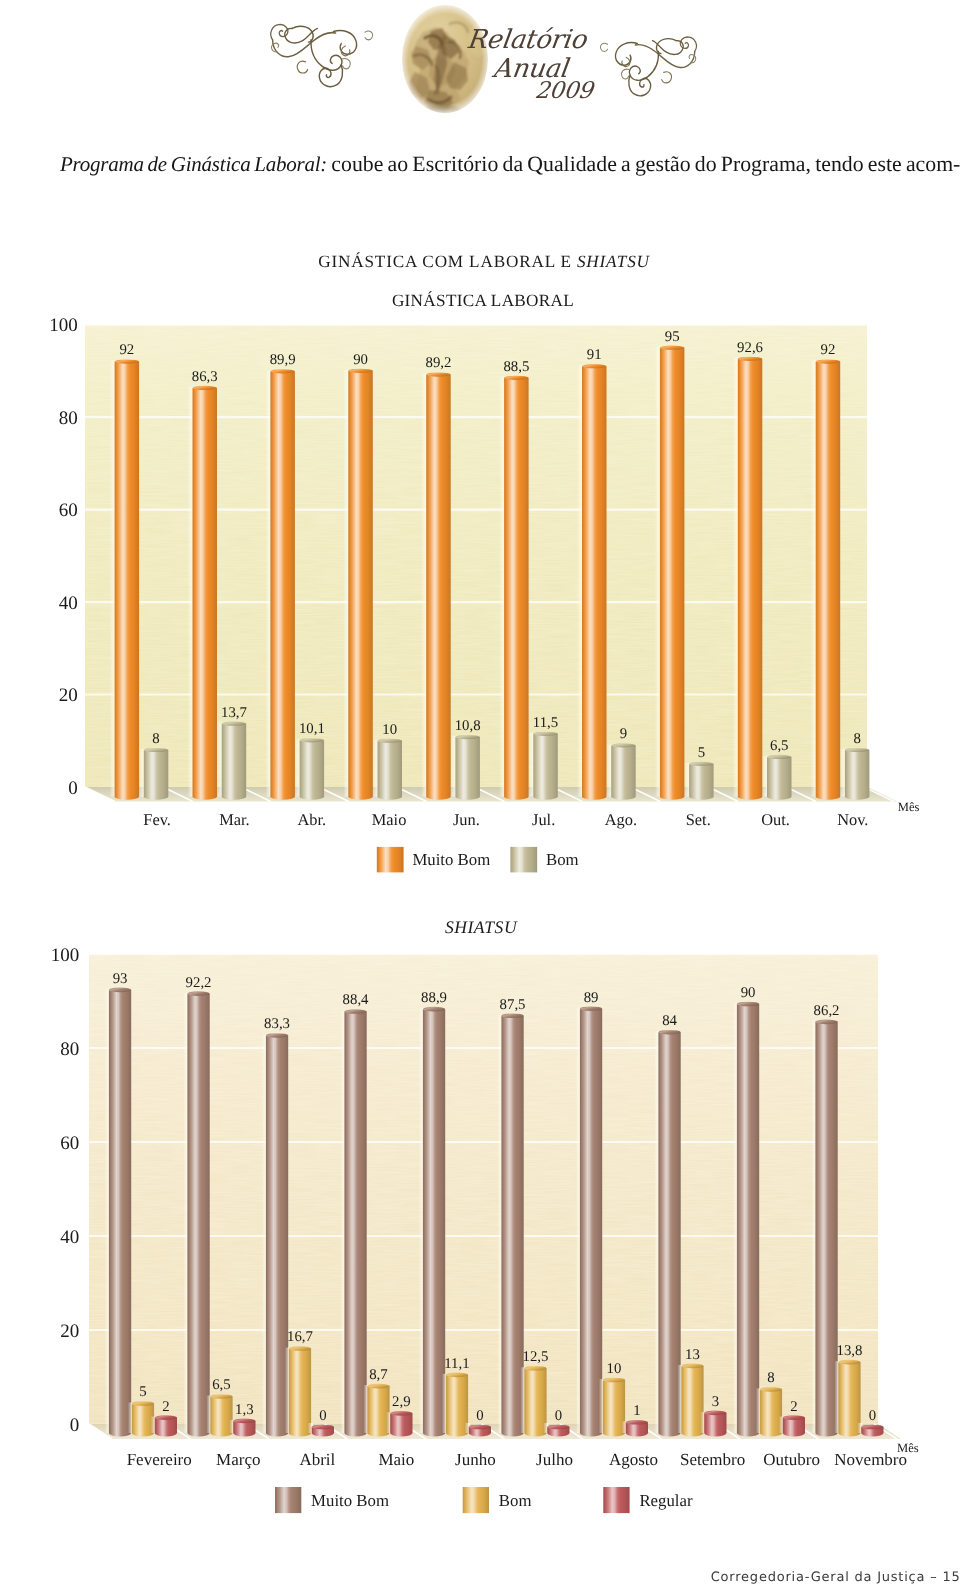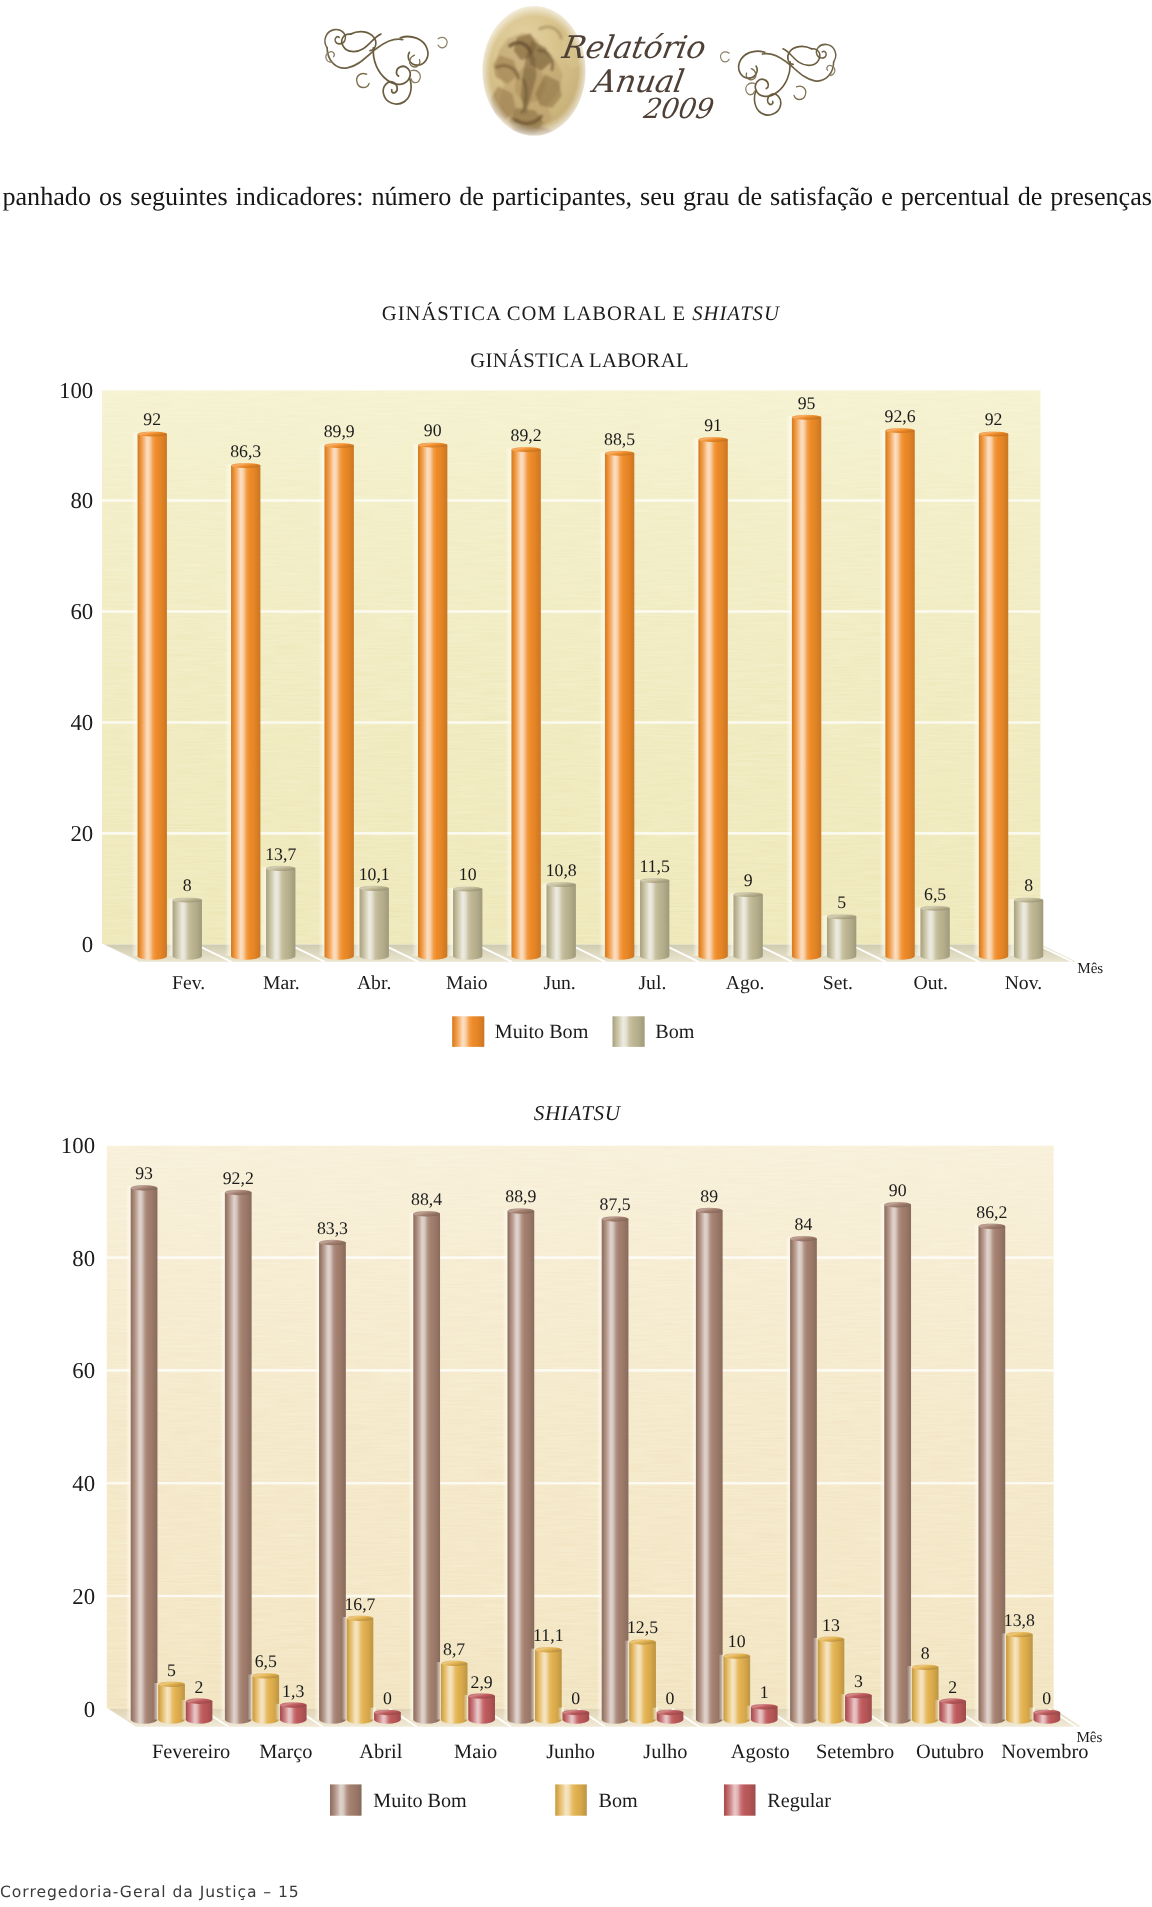--- a/index.html
+++ b/index.html
@@ -25,21 +25,21 @@
   
   #sec-title{position:absolute;left:4px;top:252.3px;width:960px;text-align:center;
              font-family:"Liberation Serif",serif;font-size:17.2px;letter-spacing:0.82px;color:#1c1c1c;}
   #sec-title .it{font-style:italic;}
 
   
   .chart{position:absolute;left:0;}
   .chart svg{display:block;}
 
   
-  #footer{position:absolute;left:0;top:1570px;width:960.5px;
+  #footer{position:absolute;left:0;top:1570px;width:960.5px;text-align:right;
           font-family:"DejaVu Sans",sans-serif;font-size:13.0px;letter-spacing:0.78px;color:#3b3b3b;}
 </style>
 </head>
 <body>
 
 <div id="page">
 
   <div id="header">
     <div id="logo-wrap">
       <svg width="470" height="120" viewBox="0 0 470 120">
@@ -110,21 +110,21 @@
         <g fill="#4e4036">
           <text x="226" y="48" transform="skewX(-10)" font-family="&quot;DejaVu Serif&quot;,serif" font-style="italic" font-size="26" letter-spacing="-0.3">Relatório</text>
           <text x="257" y="77" transform="skewX(-10)" font-family="&quot;DejaVu Serif&quot;,serif" font-style="italic" font-size="26" letter-spacing="-0.3">Anual</text>
           <text x="303" y="98" transform="skewX(-10)" font-family="&quot;DejaVu Serif&quot;,serif" font-style="italic" font-size="23" letter-spacing="-0.3">2009</text>
         </g>
       </svg>
     </div>
   </div>
 
   <div id="intro">
-    <div class="ln j" id="ln2"><span>panhado os seguintes indicadores: número de participantes, seu grau de satisfação e percentual de presenças</span></div>
+    <div class="ln" id="ln1"><span class="it">Programa de Ginástica Laboral:</span><span> coube ao Escritório da Qualidade a gestão do Programa, tendo este acom-</span></div>
   </div>
 
   <div id="sec-title"><span>GINÁSTICA COM LABORAL E </span><span class="it">SHIATSU</span></div>
 
   <div class="chart" id="chart1" style="top:286px">
       <svg width="960" height="600" viewBox="0 0 960 600">
         <defs>
           <linearGradient id="c1wall" x1="0" y1="0" x2="0" y2="1">
             <stop offset="0" stop-color="#f4f0cf"></stop>
             <stop offset="0.2" stop-color="#f1ecc4"></stop>

